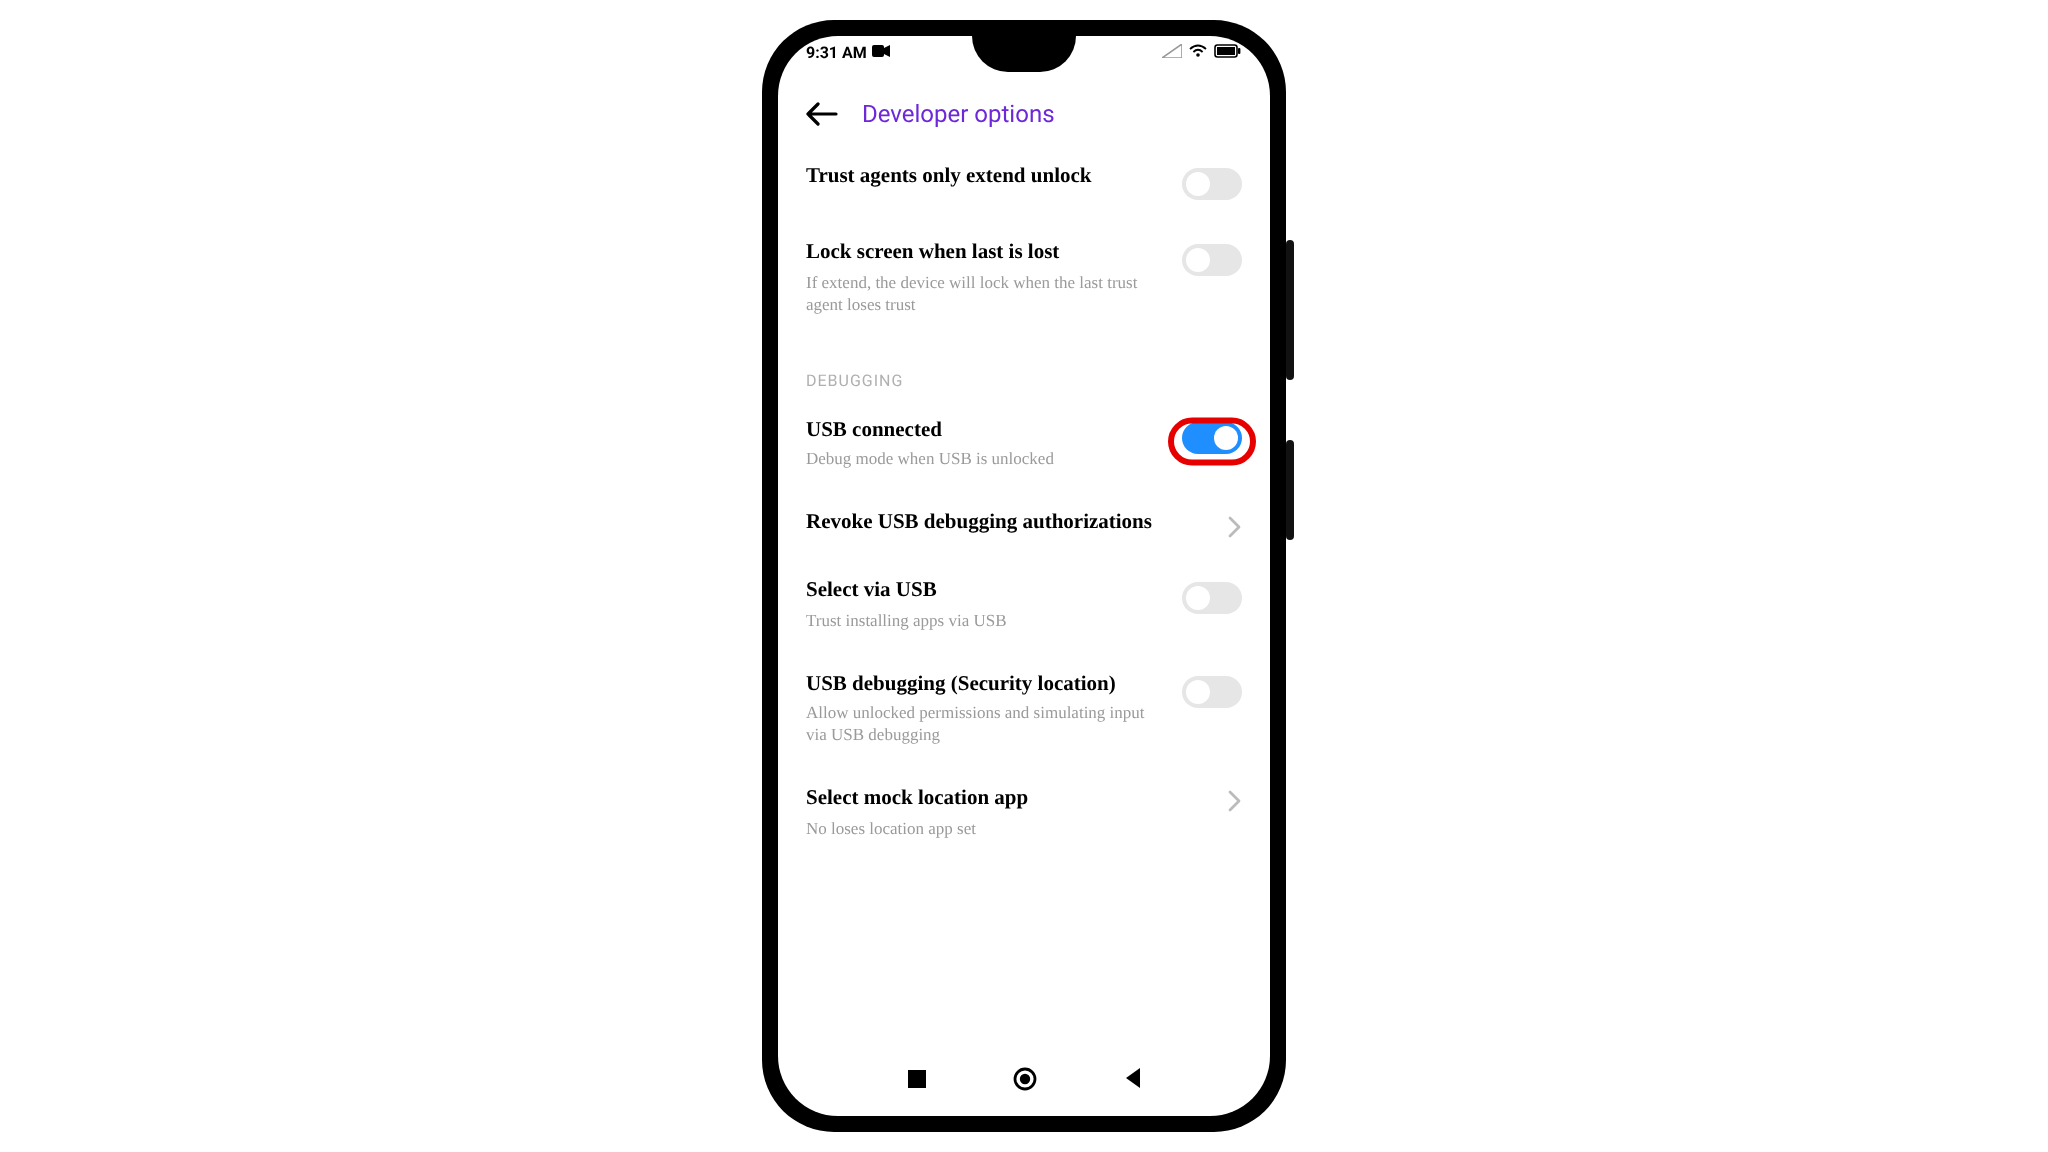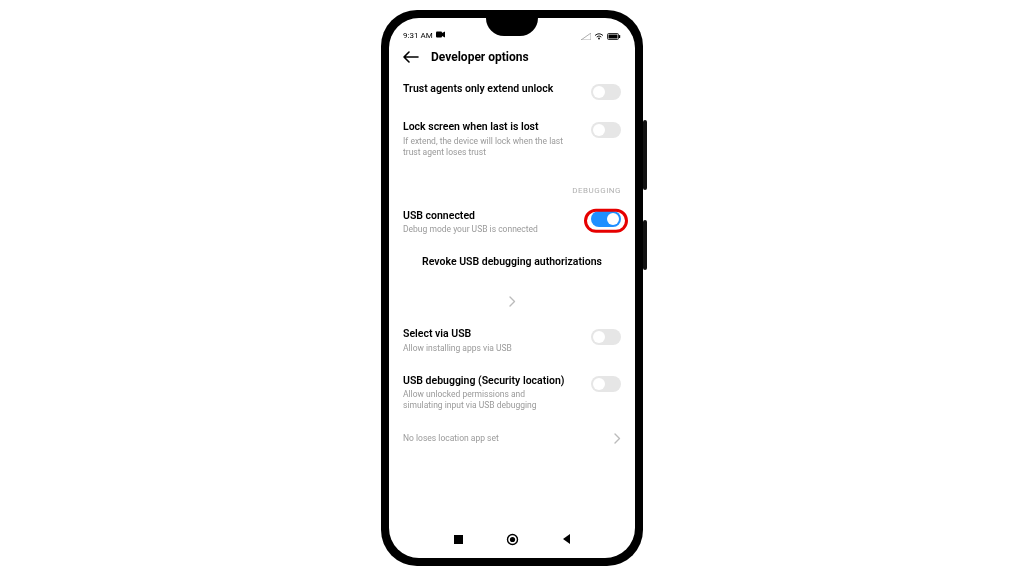--- a/index.html
+++ b/index.html
@@ -46,56 +46,57 @@
     width: 52px;
     height: 18px;
     background: #000;
     border-bottom-left-radius: 18px;
     border-bottom-right-radius: 18px;
     z-index: 5;
   }
   .status-bar {
     display: flex;
     justify-content: space-between;
-    align-items: flex-end;
+    align-items: flex-start;
     padding: 4px 14px 0 14px;
     height: 22px;
     font-size: 8px;
-    font-weight: 400;
+    font-weight: 700;
     color: #000;
   }
   .status-left { display: flex; align-items: center; gap: 3px; }
   .status-right { display: flex; align-items: center; gap: 3px; }
   .cam-ico { font-size: 8px; }
   .sig-ico svg, .wifi-ico svg, .batt-ico svg { display: block; }
 
   .app-bar {
     display: flex;
     align-items: center;
     padding: 10px 14px 8px 14px;
     gap: 12px;
   }
   .back-arrow svg { display: block; }
   .app-title {
     font-size: 12px;
-    font-weight: 700;
-    color: #000000;
+    font-weight: 400;
+    color: #6d28d9;
   }
 
   .content {
     padding: 0 14px;
   }
 
   .row {
     position: relative;
     display: flex;
     align-items: flex-start;
     justify-content: space-between;
     padding: 10px 0;
-    gap: 25px;
+    gap: 11px;
+    font-family: Liberation Serif, serif;
   }
   .row .txt { flex: 1; }
   .row-title {
     font-size: 10.5px;
     font-weight: 600;
     color: #000;
     line-height: 1.3;
   }
   .row-sub {
     font-size: 8.5px;
@@ -133,24 +134,23 @@
     flex: none;
     margin-top: 2px;
   }
   .chev svg { display: block; }
 
   .section-label {
     font-size: 8px;
     letter-spacing: 0.5px;
     color: #b0b0b0;
     padding: 18px 0 4px 0;
-    text-align: right;
-  }
-
-  .row.single-line { align-items: center; flex-direction: column; }
+  }
+
+  .row.single-line { align-items: center; }
 
   .highlight-ring {
     position: absolute;
     width: 44px;
     height: 24px;
     border: 3px solid #e60000;
     border-radius: 14px;
     right: -7px;
     top: 50%;
     transform: translateY(-55%);
@@ -237,55 +237,56 @@
           <div class="row-sub">If extend, the device will lock when the last trust agent loses trust</div>
         </div>
         <div class="toggle off"></div>
       </div>
 
       <div class="section-label">DEBUGGING</div>
 
       <div class="row">
         <div class="txt">
           <div class="row-title">USB connected</div>
-          <div class="row-sub">Debug mode your USB is connected</div>
+          <div class="row-sub">Debug mode when USB is unlocked</div>
         </div>
         <div class="toggle on"></div>
         <div class="highlight-ring"></div>
       </div>
 
       <div class="row single-line">
         <div class="txt">
           <div class="row-title">Revoke USB debugging authorizations</div>
         </div>
         <span class="chev">
           <svg width="7" height="11" viewBox="0 0 7 11">
               <path d="M1 1 L5.5 5.5 L1 10" fill="none" stroke="#bbb" stroke-width="1.4" stroke-linecap="round" stroke-linejoin="round"></path>
             </svg>
         </span>
       </div>
 
       <div class="row">
         <div class="txt">
           <div class="row-title">Select via USB</div>
-          <div class="row-sub">Allow installing apps via USB</div>
+          <div class="row-sub">Trust installing apps via USB</div>
         </div>
         <div class="toggle off"></div>
       </div>
 
       <div class="row">
         <div class="txt">
           <div class="row-title">USB debugging (Security location)</div>
           <div class="row-sub">Allow unlocked permissions and simulating input via USB debugging</div>
         </div>
         <div class="toggle off"></div>
       </div>
 
       <div class="row">
         <div class="txt">
+          <div class="row-title">Select mock location app</div>
           <div class="row-sub">No loses location app set</div>
         </div>
         <span class="chev">
           <svg width="7" height="11" viewBox="0 0 7 11">
               <path d="M1 1 L5.5 5.5 L1 10" fill="none" stroke="#bbb" stroke-width="1.4" stroke-linecap="round" stroke-linejoin="round"></path>
             </svg>
         </span>
       </div>
 
     </div>

